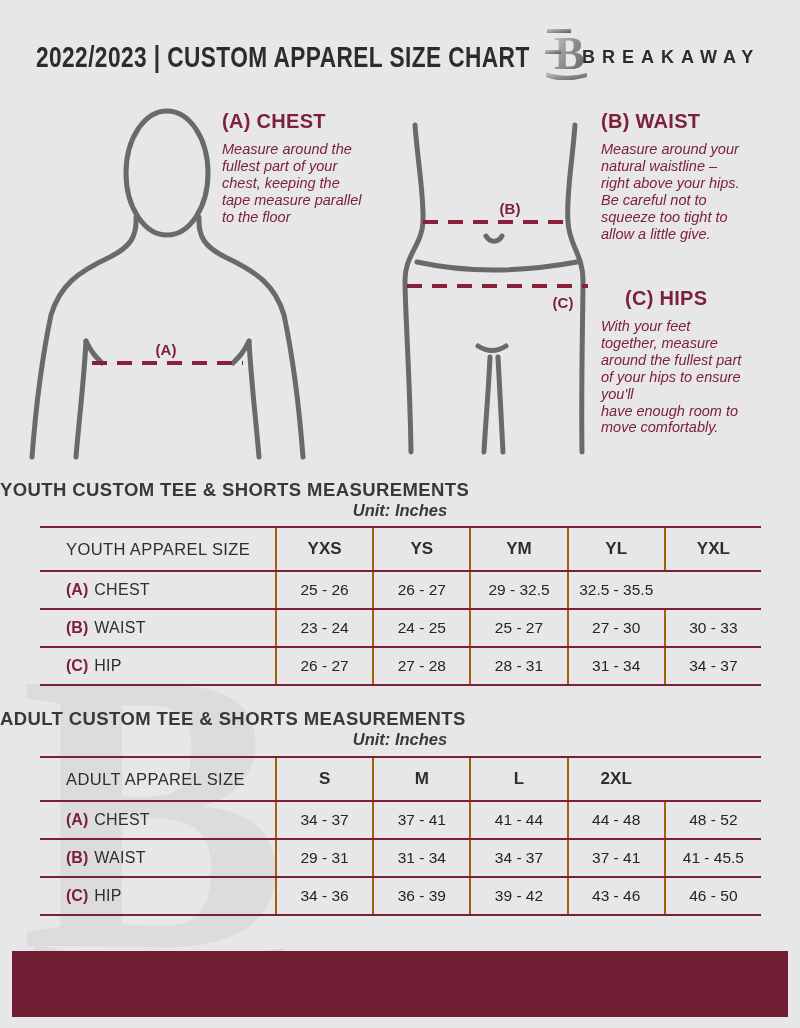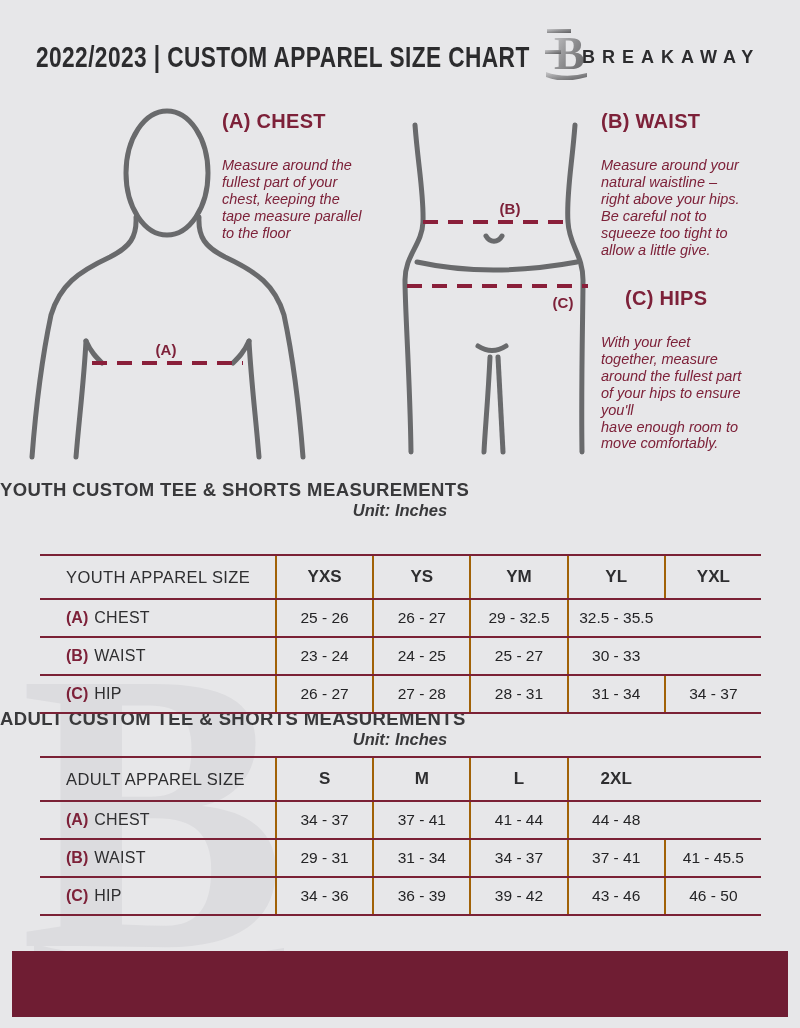--- a/index.html
+++ b/index.html
@@ -18,21 +18,21 @@
     position:absolute;left:582px;top:47px;
     font-size:18px;font-weight:bold;letter-spacing:7px;color:#2c2c2e;white-space:nowrap;
   }
   .logo-mark{position:absolute;left:545px;top:24px;}
   
   .guide-heading{
     position:absolute;font-size:20px;font-weight:bold;color:#7d2139;letter-spacing:.3px;
   }
   .guide-body{
     position:absolute;font-size:14.5px;font-style:italic;color:#7d2139;
-    line-height:16.9px;white-space:pre-line;margin-top:16px;
+    line-height:16.9px;white-space:pre-line;
   }
   .fig{position:absolute;}
   .fig path,.fig ellipse{fill:none;stroke:#696a6c;stroke-width:5;stroke-linecap:round;}
   .fig .dash{stroke:#8a1f3a;stroke-width:4;stroke-dasharray:15 10;stroke-linecap:butt;}
   .fig text{font-family:"Liberation Sans",sans-serif;font-size:15px;font-weight:bold;fill:#7d2139;}
   
   .section-title{
     position:absolute;left:0;width:800px;
     font-size:18.5px;font-weight:bold;color:#39393b;letter-spacing:.4px;
   }
@@ -138,21 +138,21 @@
 together, measure
 around the fullest part
 of your hips to ensure
 you'll
 have enough room to
 move comfortably.</div>
 
   <div class="section-title" style="top:479px;">YOUTH CUSTOM TEE &amp; SHORTS MEASUREMENTS</div>
   <div class="section-subtitle" style="top:501px;">Unit: Inches</div>
 
-  <div class="size-table" style="top:526px;margin-top:28px;">
+  <div class="size-table" style="top:526px;">
     <div class="t-row head">
       <div class="corner">YOUTH APPAREL SIZE</div>
       <div class="size">YXS</div>
       <div class="size">YS</div>
       <div class="size">YM</div>
       <div class="size">YL</div>
       <div class="size">YXL</div>
     </div>
     <div class="t-row data">
       <div>
@@ -165,20 +165,21 @@
       <div>32.5 - 35.5</div>
     </div>
     <div class="t-row data">
       <div>
         <span class="row-label-prefix">(B)</span>
         <span class="row-label-name">WAIST</span>
       </div>
       <div>23 - 24</div>
       <div>24 - 25</div>
       <div>25 - 27</div>
+      <div>27 - 30</div>
       <div>30 - 33</div>
     </div>
     <div class="t-row data">
       <div>
         <span class="row-label-prefix">(C)</span>
         <span class="row-label-name">HIP</span>
       </div>
       <div>26 - 27</div>
       <div>27 - 28</div>
       <div>28 - 31</div>
@@ -200,20 +201,21 @@
     </div>
     <div class="t-row data">
       <div>
         <span class="row-label-prefix">(A)</span>
         <span class="row-label-name">CHEST</span>
       </div>
       <div>34 - 37</div>
       <div>37 - 41</div>
       <div>41 - 44</div>
       <div>44 - 48</div>
+      <div>48 - 52</div>
     </div>
     <div class="t-row data">
       <div>
         <span class="row-label-prefix">(B)</span>
         <span class="row-label-name">WAIST</span>
       </div>
       <div>29 - 31</div>
       <div>31 - 34</div>
       <div>34 - 37</div>
       <div>37 - 41</div>

